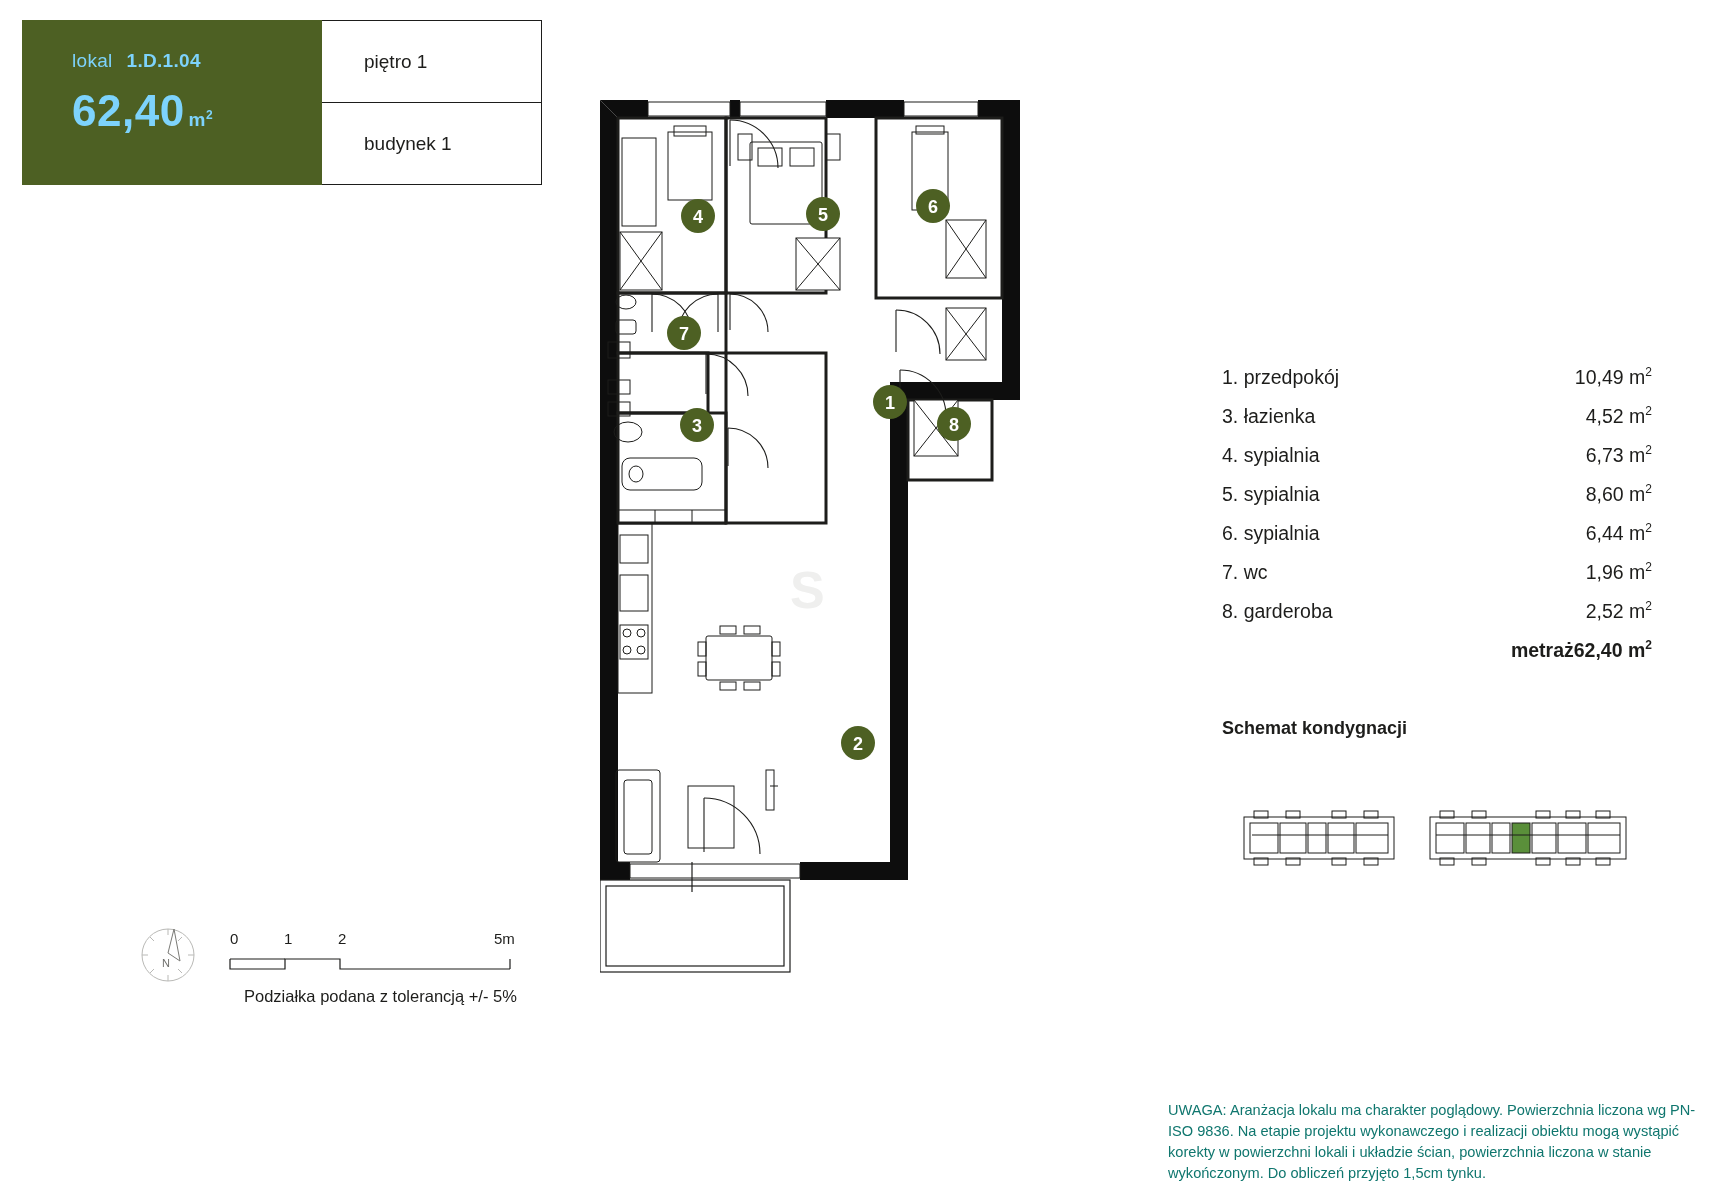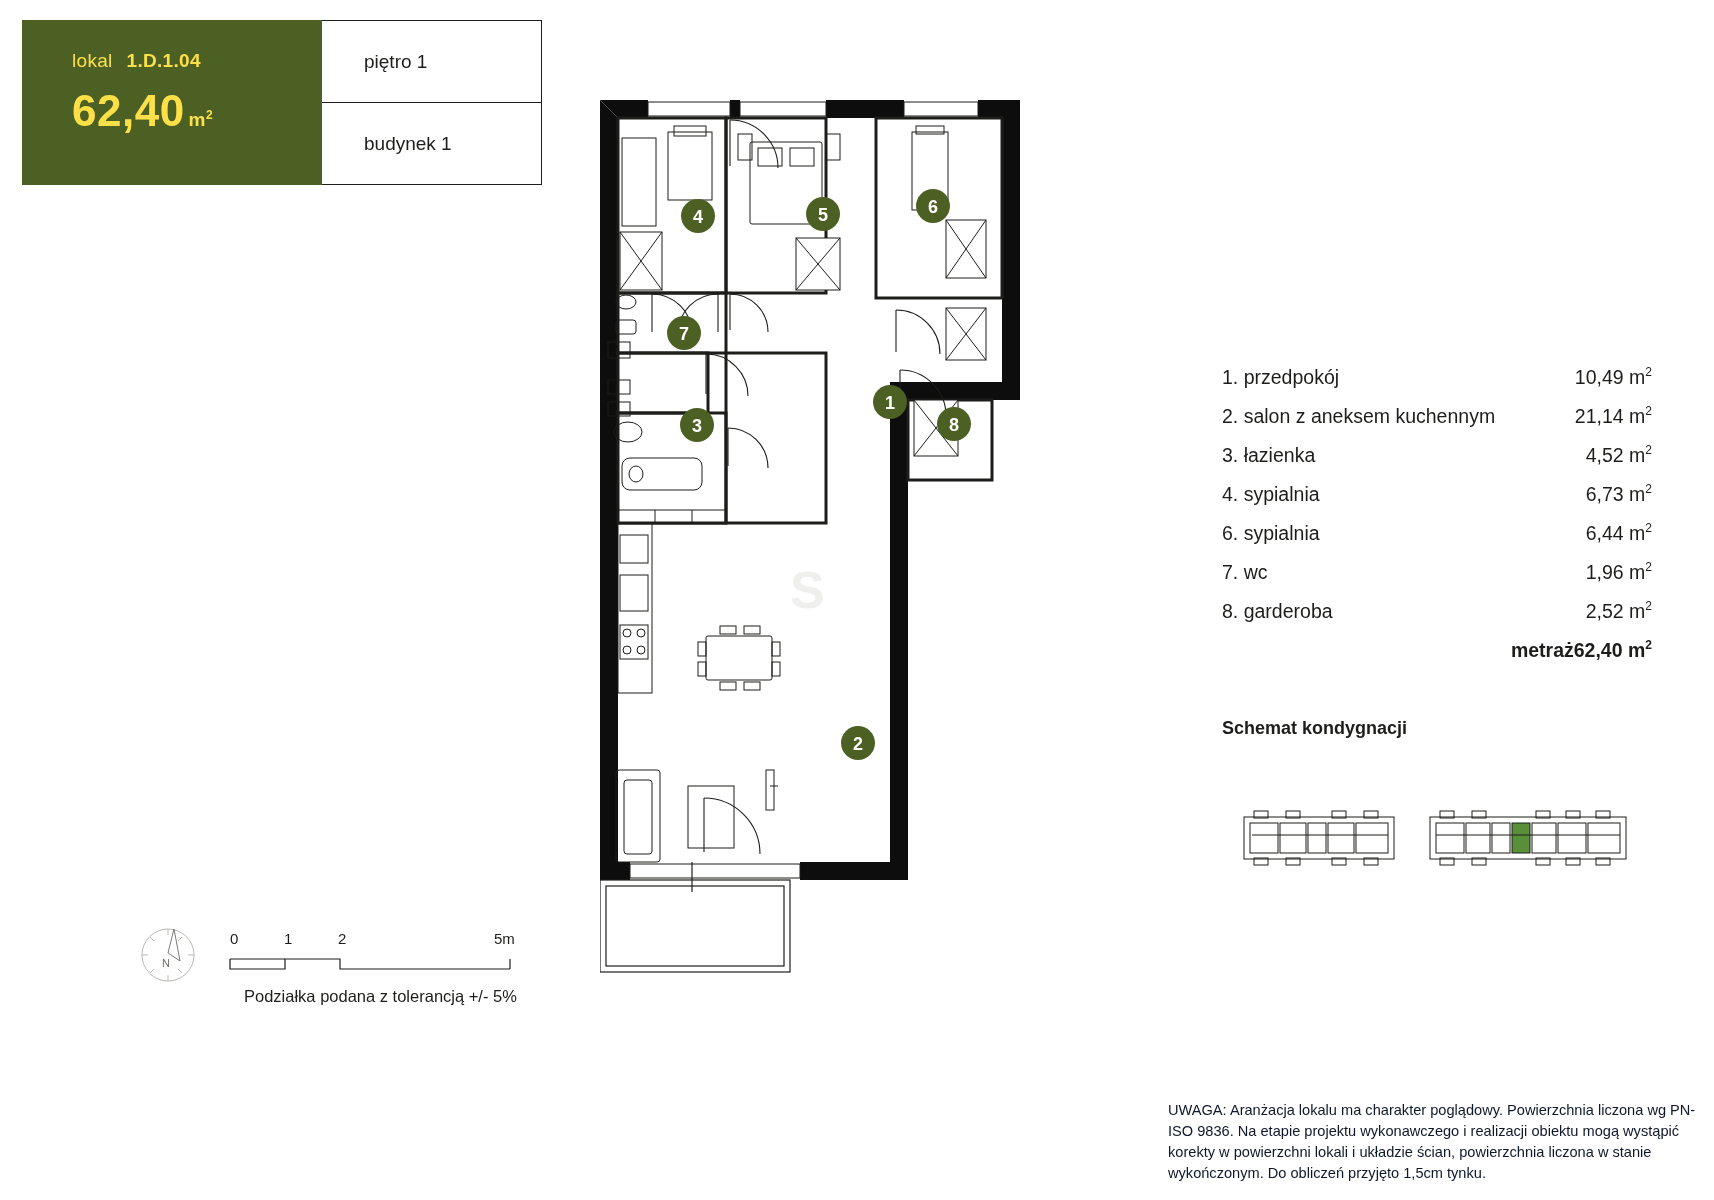--- a/index.html
+++ b/index.html
@@ -21,21 +21,21 @@
     position: absolute;
     left: 22px;
     top: 20px;
     width: 520px;
     height: 165px;
     display: flex;
   }
   #badge-green {
     width: 300px;
     background: #4d6023;
-    color: #fde047;
+    color: #7dd3fc;
     box-sizing: border-box;
     padding: 30px 0 0 50px;
   }
   #badge-green .lokal-line {
     font-size: 19px;
     letter-spacing: 0.3px;
   }
   #badge-green .lokal-line .lokal-word {
     font-weight: 400;
   }
@@ -144,21 +144,21 @@
   }
 
   
   #footer-note {
     position: absolute;
     left: 1168px;
     top: 1100px;
     width: 530px;
     font-size: 14.6px;
     line-height: 1.45;
-    color: #0f172a;
+    color: #0f766e;
   }
 
   
   #floorplan {
     position: absolute;
     left: 600px;
     top: 80px;
     width: 500px;
     height: 990px;
   }
@@ -372,30 +372,30 @@
   </g>
 </svg>
 </div>
 
 <div id="legend">
   <div class="row">
     <span class="name">1. przedpokój</span>
     <span class="val"><span>10,49 m</span><sup>2</sup></span>
   </div>
   <div class="row">
-    <span class="name">2. salon z aneksem kuchennym</span>
-    <span class="val"><span>21,14 m</span><sup>2</sup></span>
-  </div>
-  <div class="row">
     <span class="name">3. łazienka</span>
     <span class="val"><span>4,52 m</span><sup>2</sup></span>
   </div>
   <div class="row">
     <span class="name">4. sypialnia</span>
     <span class="val"><span>6,73 m</span><sup>2</sup></span>
+  </div>
+  <div class="row">
+    <span class="name">5. sypialnia</span>
+    <span class="val"><span>8,60 m</span><sup>2</sup></span>
   </div>
   <div class="row">
     <span class="name">6. sypialnia</span>
     <span class="val"><span>6,44 m</span><sup>2</sup></span>
   </div>
   <div class="row">
     <span class="name">7. wc</span>
     <span class="val"><span>1,96 m</span><sup>2</sup></span>
   </div>
   <div class="row">

